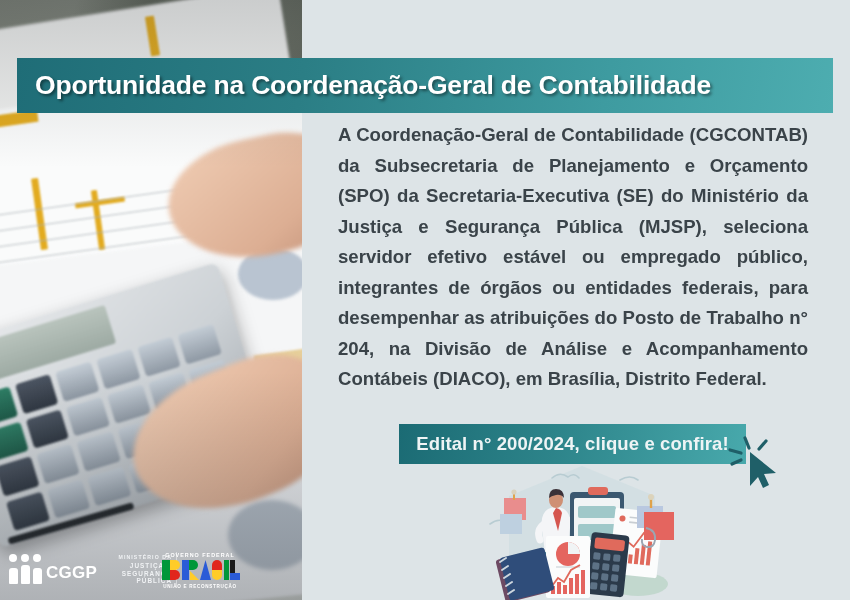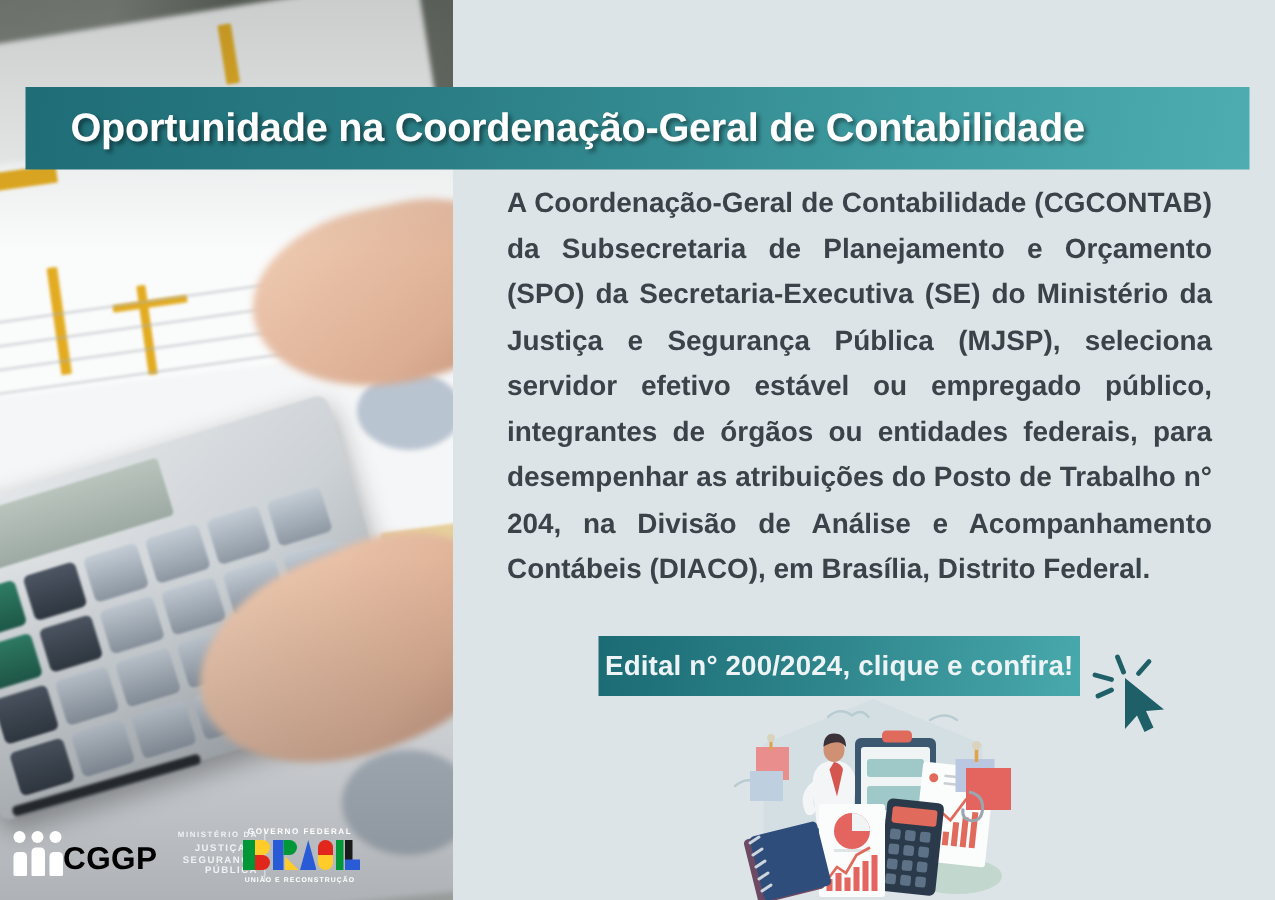--- a/index.html
+++ b/index.html
@@ -84,39 +84,39 @@
   .title-banner {
     position:absolute; left:17px; top:58px; width:816px; height:55px;
     background:linear-gradient(100deg,#1f6d77 0%,#2b7e85 35%,#3e9ba0 72%,#4dadb0 100%);
     display:flex; align-items:center;
   }
   .title-banner .title-text {
     color:#ffffff;
     font-size:26.5px;
     font-weight:bold;
     letter-spacing:-0.2px;
-    padding-left:30px;
+    padding-left:18px;
     white-space:nowrap;
     text-shadow:2px 2px 3px rgba(0,0,0,.45);
   }
 
   
   .body-copy {
     position:absolute; left:338px; top:120px; width:470px;
     color:#3a4349;
     font-size:18.6px;
     line-height:30.5px;
     font-weight:bold;
     text-align:justify;
     text-justify:inter-word;
   }
 
   
   .cta {
-    position:absolute; left:399px; top:424px; width:321px; height:40px;
+    position:absolute; left:399px; top:424px; width:347px; height:40px;
     background:linear-gradient(100deg,#1b6b74 0%,#2d848a 45%,#48a9ac 100%);
     display:flex; align-items:center; justify-content:center;
     cursor:pointer;
   }
   .cta span {
     color:#eef4f5; font-size:18.5px; font-weight:bold; letter-spacing:.1px;
   }
   .cursor-ico { position:absolute; left:728px; top:436px; width:52px; height:54px; }
 
   
@@ -125,21 +125,21 @@
   
   .footer { position:absolute; left:0; bottom:0; width:302px; height:60px; }
   .cggp { position:absolute; left:9px; top:8px; width:96px; height:36px; display:flex; align-items:flex-end; }
   .cggp .figs { position:relative; width:34px; height:30px; }
   .cggp .figs .head { position:absolute; width:8px; height:8px; border-radius:50%; background:#fff; top:0; }
   .cggp .figs .head.c1 { left:0; } .cggp .figs .head.c2 { left:12px; } .cggp .figs .head.c3 { left:24px; }
   .cggp .figs .body { position:absolute; width:9px; height:19px; background:#fff; top:11px; border-radius:3px 3px 1px 1px; }
   .cggp .figs .body.b1 { left:0; height:16px; top:14px; }
   .cggp .figs .body.b2 { left:12px; }
   .cggp .figs .body.b3 { left:24px; height:16px; top:14px; }
-  .cggp .wordmark { color:#000000; font-size:21px; font-weight:bold; letter-spacing:.3px; margin-left:3px; line-height:23px; }
+  .cggp .wordmark { color:#ffffff; font-size:17px; font-weight:bold; letter-spacing:.3px; margin-left:3px; line-height:23px; }
   .mj { position:absolute; left:110px; top:14px; width:62px; text-align:right; color:#f0f2f4; }
   .mj .l1 { font-size:5.2px; letter-spacing:1.1px; font-weight:bold; }
   .mj .l2 { font-size:6.4px; letter-spacing:1.0px; font-weight:bold; margin-top:2px; }
   .mj .l3 { font-size:6.4px; letter-spacing:1.0px; font-weight:bold; margin-top:1px; }
   .mj-rule { position:absolute; left:176px; top:552px; width:1px; height:36px; background:rgba(255,255,255,.45); }
   .gov { position:absolute; left:160px; top:552px; width:80px; height:40px; }
   .gov .gtop { color:#fff; font-size:5.4px; letter-spacing:1.0px; font-weight:bold; text-align:center; }
   .gov .gbot { color:#fff; font-size:4.6px; letter-spacing:.7px; font-weight:bold; text-align:center; margin-top:2px; }
   .gov .blocks { position:relative; width:80px; height:22px; margin-top:2px; }
   .gov .blocks b { position:absolute; display:block; }

